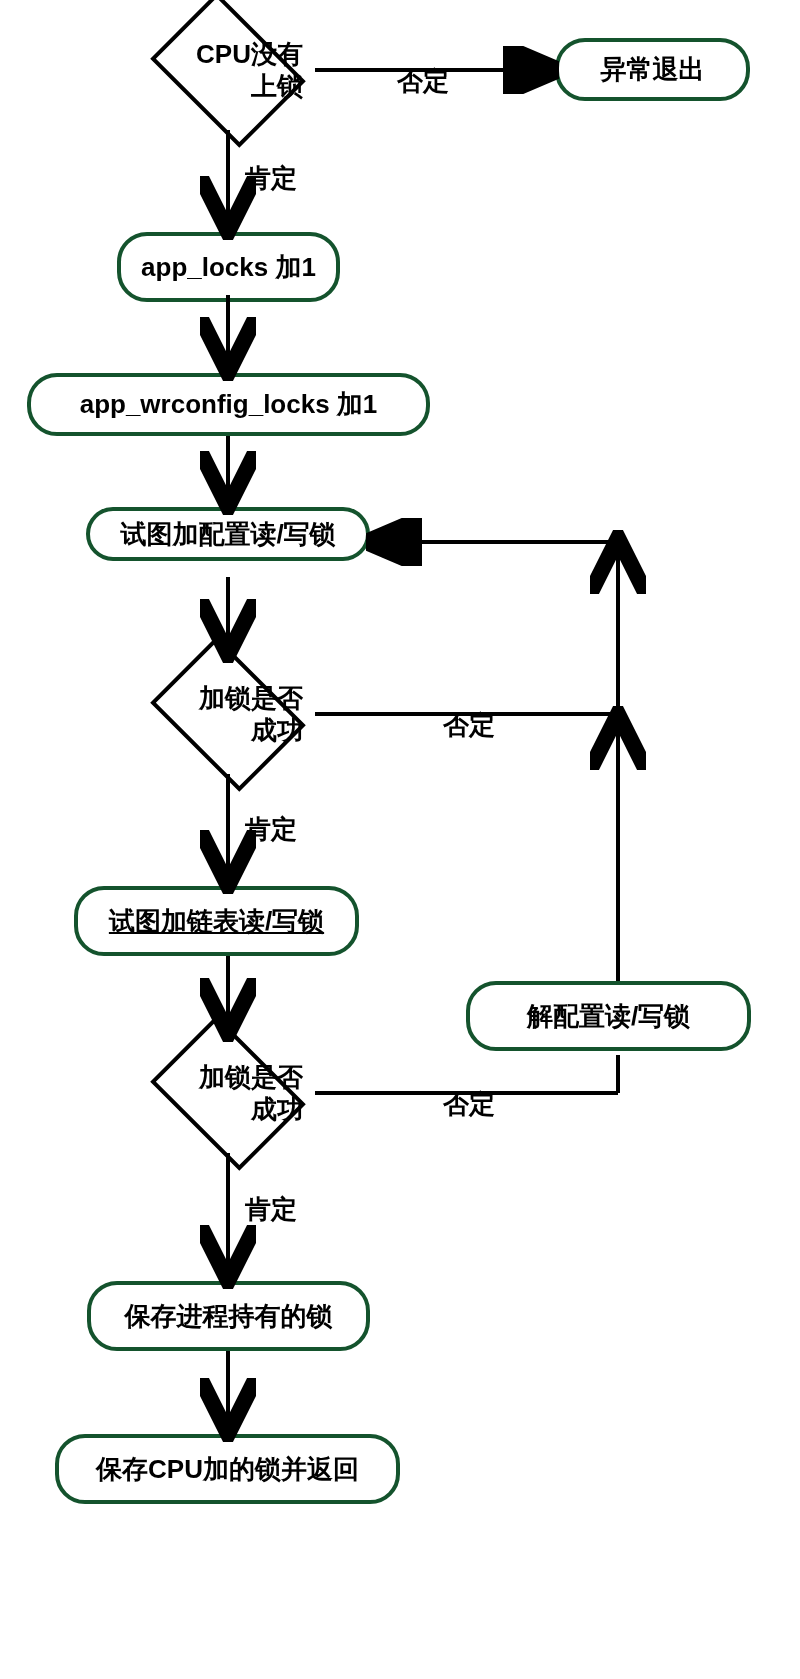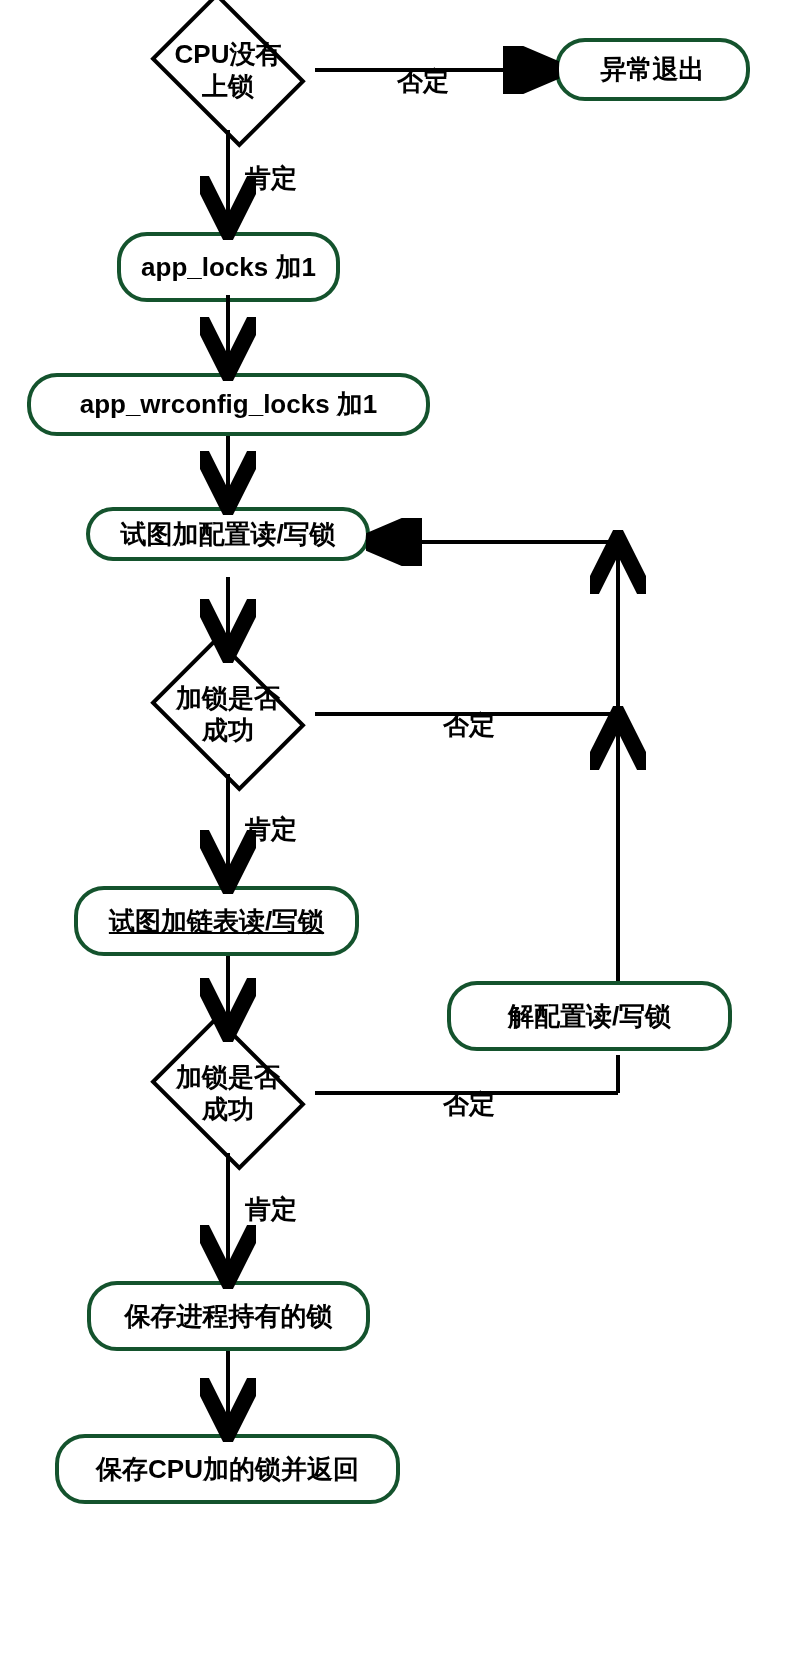--- a/index.html
+++ b/index.html
@@ -39,21 +39,21 @@
     top: 50%;
     width: 118px;
     height: 86px;
     transform: translate(-50%, -50%) rotate(45deg);
     border: 4px solid #000;
     background: #fff;
   }
   .diamond-text {
     position: relative;
     width: 150px;
-    text-align: center;
+    text-align: right;
     z-index: 2;
   }
   .edge-label {
     position: absolute;
     font-size: 26px;
     font-weight: bold;
     color: #000;
     background: #fff;
     margin-top: 8px;
   }
@@ -100,21 +100,21 @@
 
 <div class="node diamond" style="left:143px; top:654px;">
   <div class="diamond-shape"></div>
   <div class="diamond-text">加锁是否<br>成功</div>
 </div>
 
 <div class="node process" style="left:74px; top:886px; width:285px; height:70px;text-decoration:underline;">
   <span>试图加链表读/写锁</span>
 </div>
 
-<div class="node process" style="left:447px; top:981px; width:285px; height:70px;">
+<div class="node process" style="left:466px; top:981px; width:285px; height:70px;">
   <span>解配置读/写锁</span>
 </div>
 
 <div class="node diamond" style="left:143px; top:1033px;">
   <div class="diamond-shape"></div>
   <div class="diamond-text">加锁是否<br>成功</div>
 </div>
 
 <div class="node process" style="left:87px; top:1281px; width:283px; height:70px;align-items:center;">
   <span>保存进程持有的锁</span>

